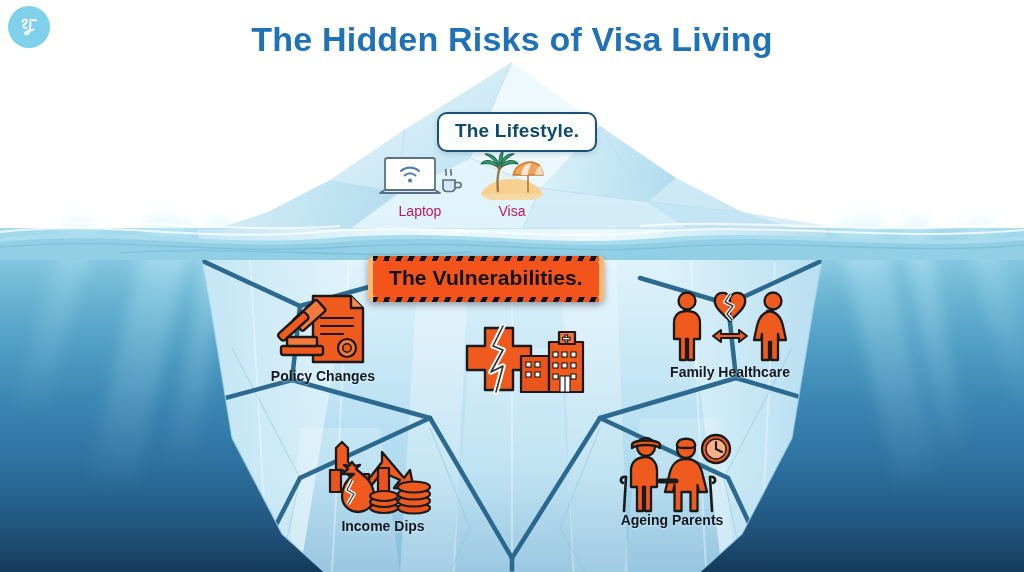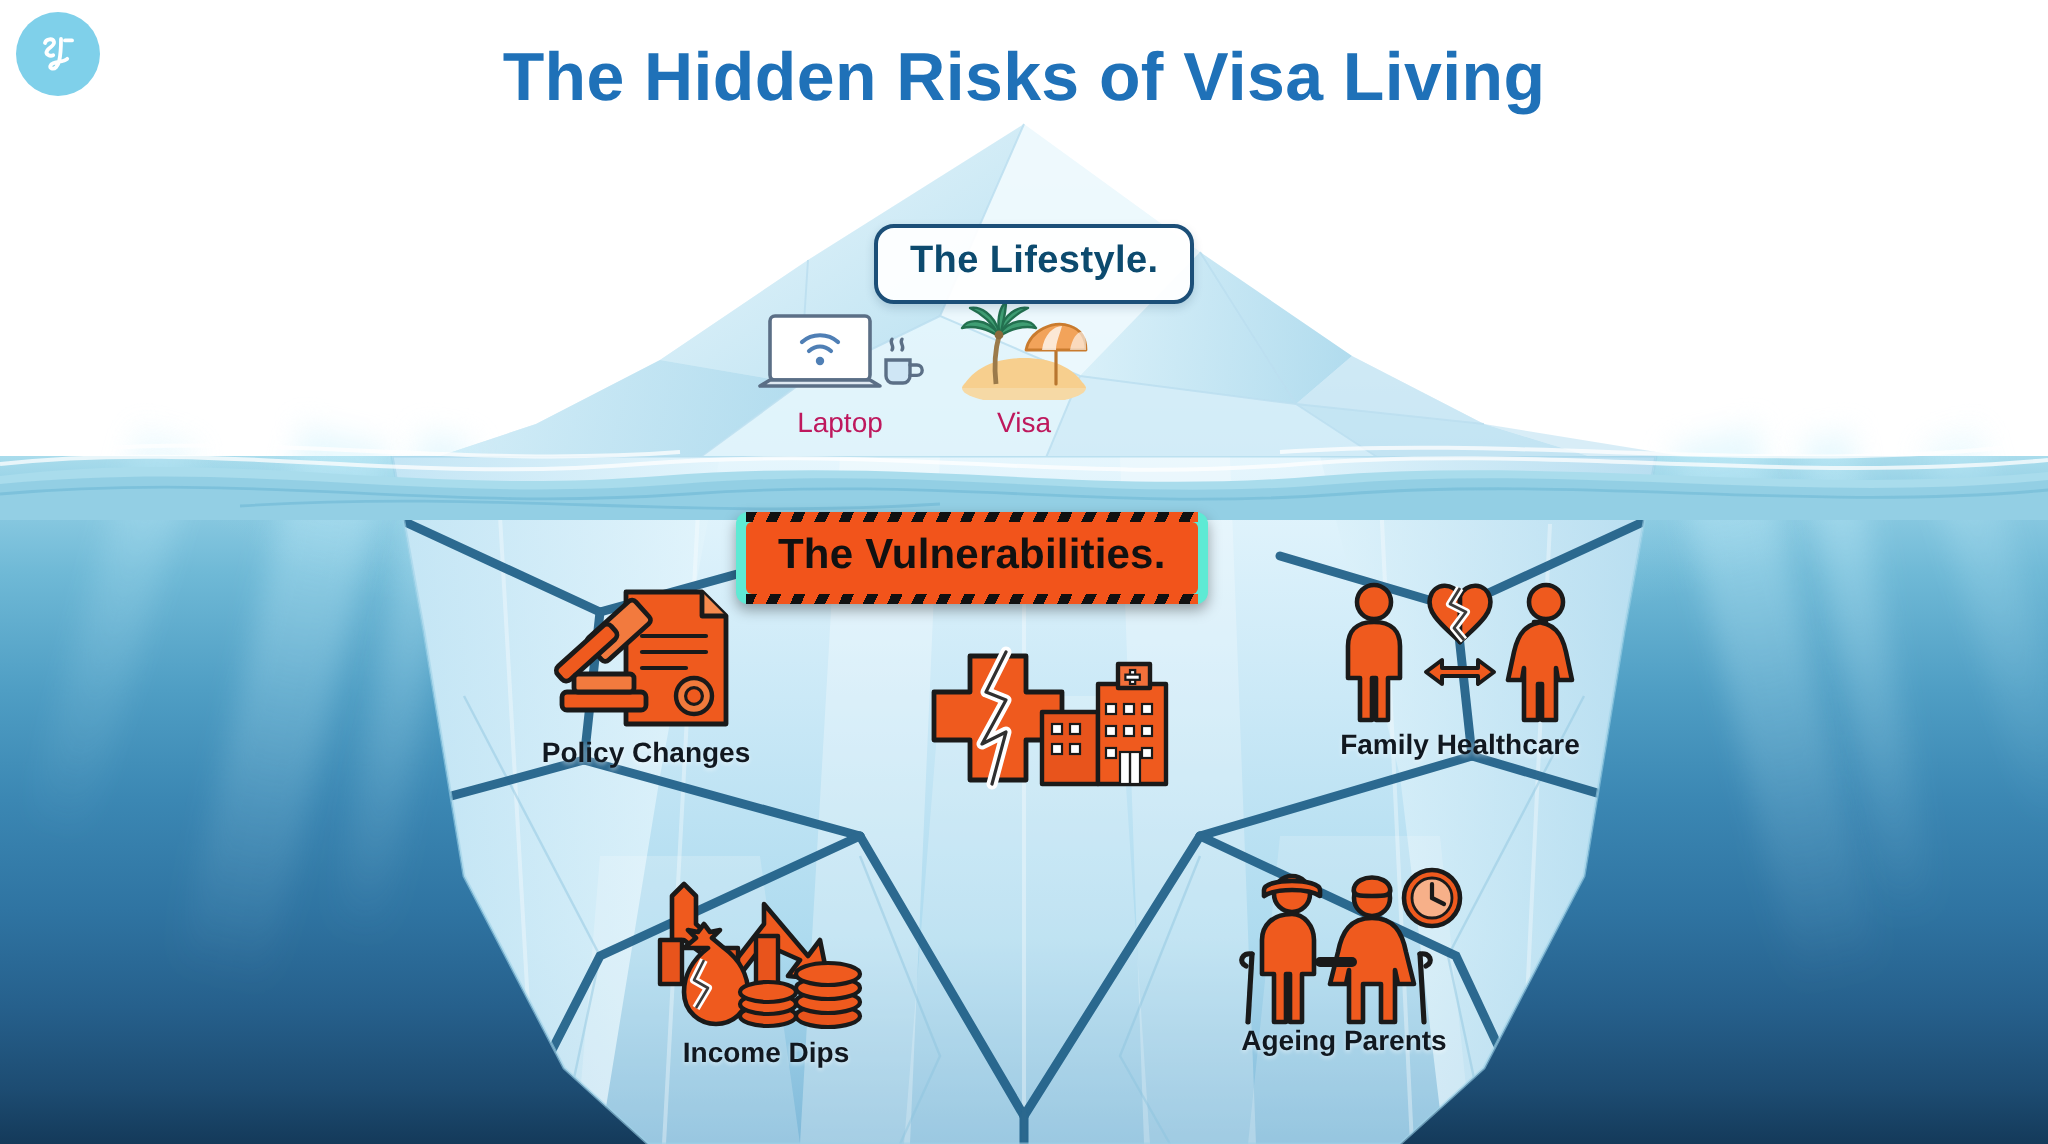--- a/index.html
+++ b/index.html
@@ -65,21 +65,21 @@
   .top-item .cap{
     margin-top:3px;font-size:14px;font-weight:400;color:#be185d;white-space:nowrap;
   }
   #top-laptop{left:368px;top:0;width:104px;}
   #top-beach{left:466px;top:0;width:92px;}
   #top-travel{left:552px;top:0;width:110px;}
 
   
   .vuln-banner{
     position:absolute;left:368px;top:256px;z-index:40;
-    background:#5eead4;padding:5px;border-radius:6px;
+    background:#fdba74;padding:5px;border-radius:6px;
     box-shadow:0 3px 7px rgba(0,0,0,.35);
   }
   .vuln-inner{
     background:#f2541b;border-radius:3px;padding:5px 16px 7px;
     background-image:repeating-linear-gradient(135deg,
         rgba(0,0,0,.0) 0 9px, rgba(0,0,0,.0) 9px 18px);
   }
   .vuln-stripes-t,.vuln-stripes-b{
     position:absolute;left:5px;right:5px;height:5px;
     background:repeating-linear-gradient(115deg,#111 0 5px,#f2541b 5px 11px);

